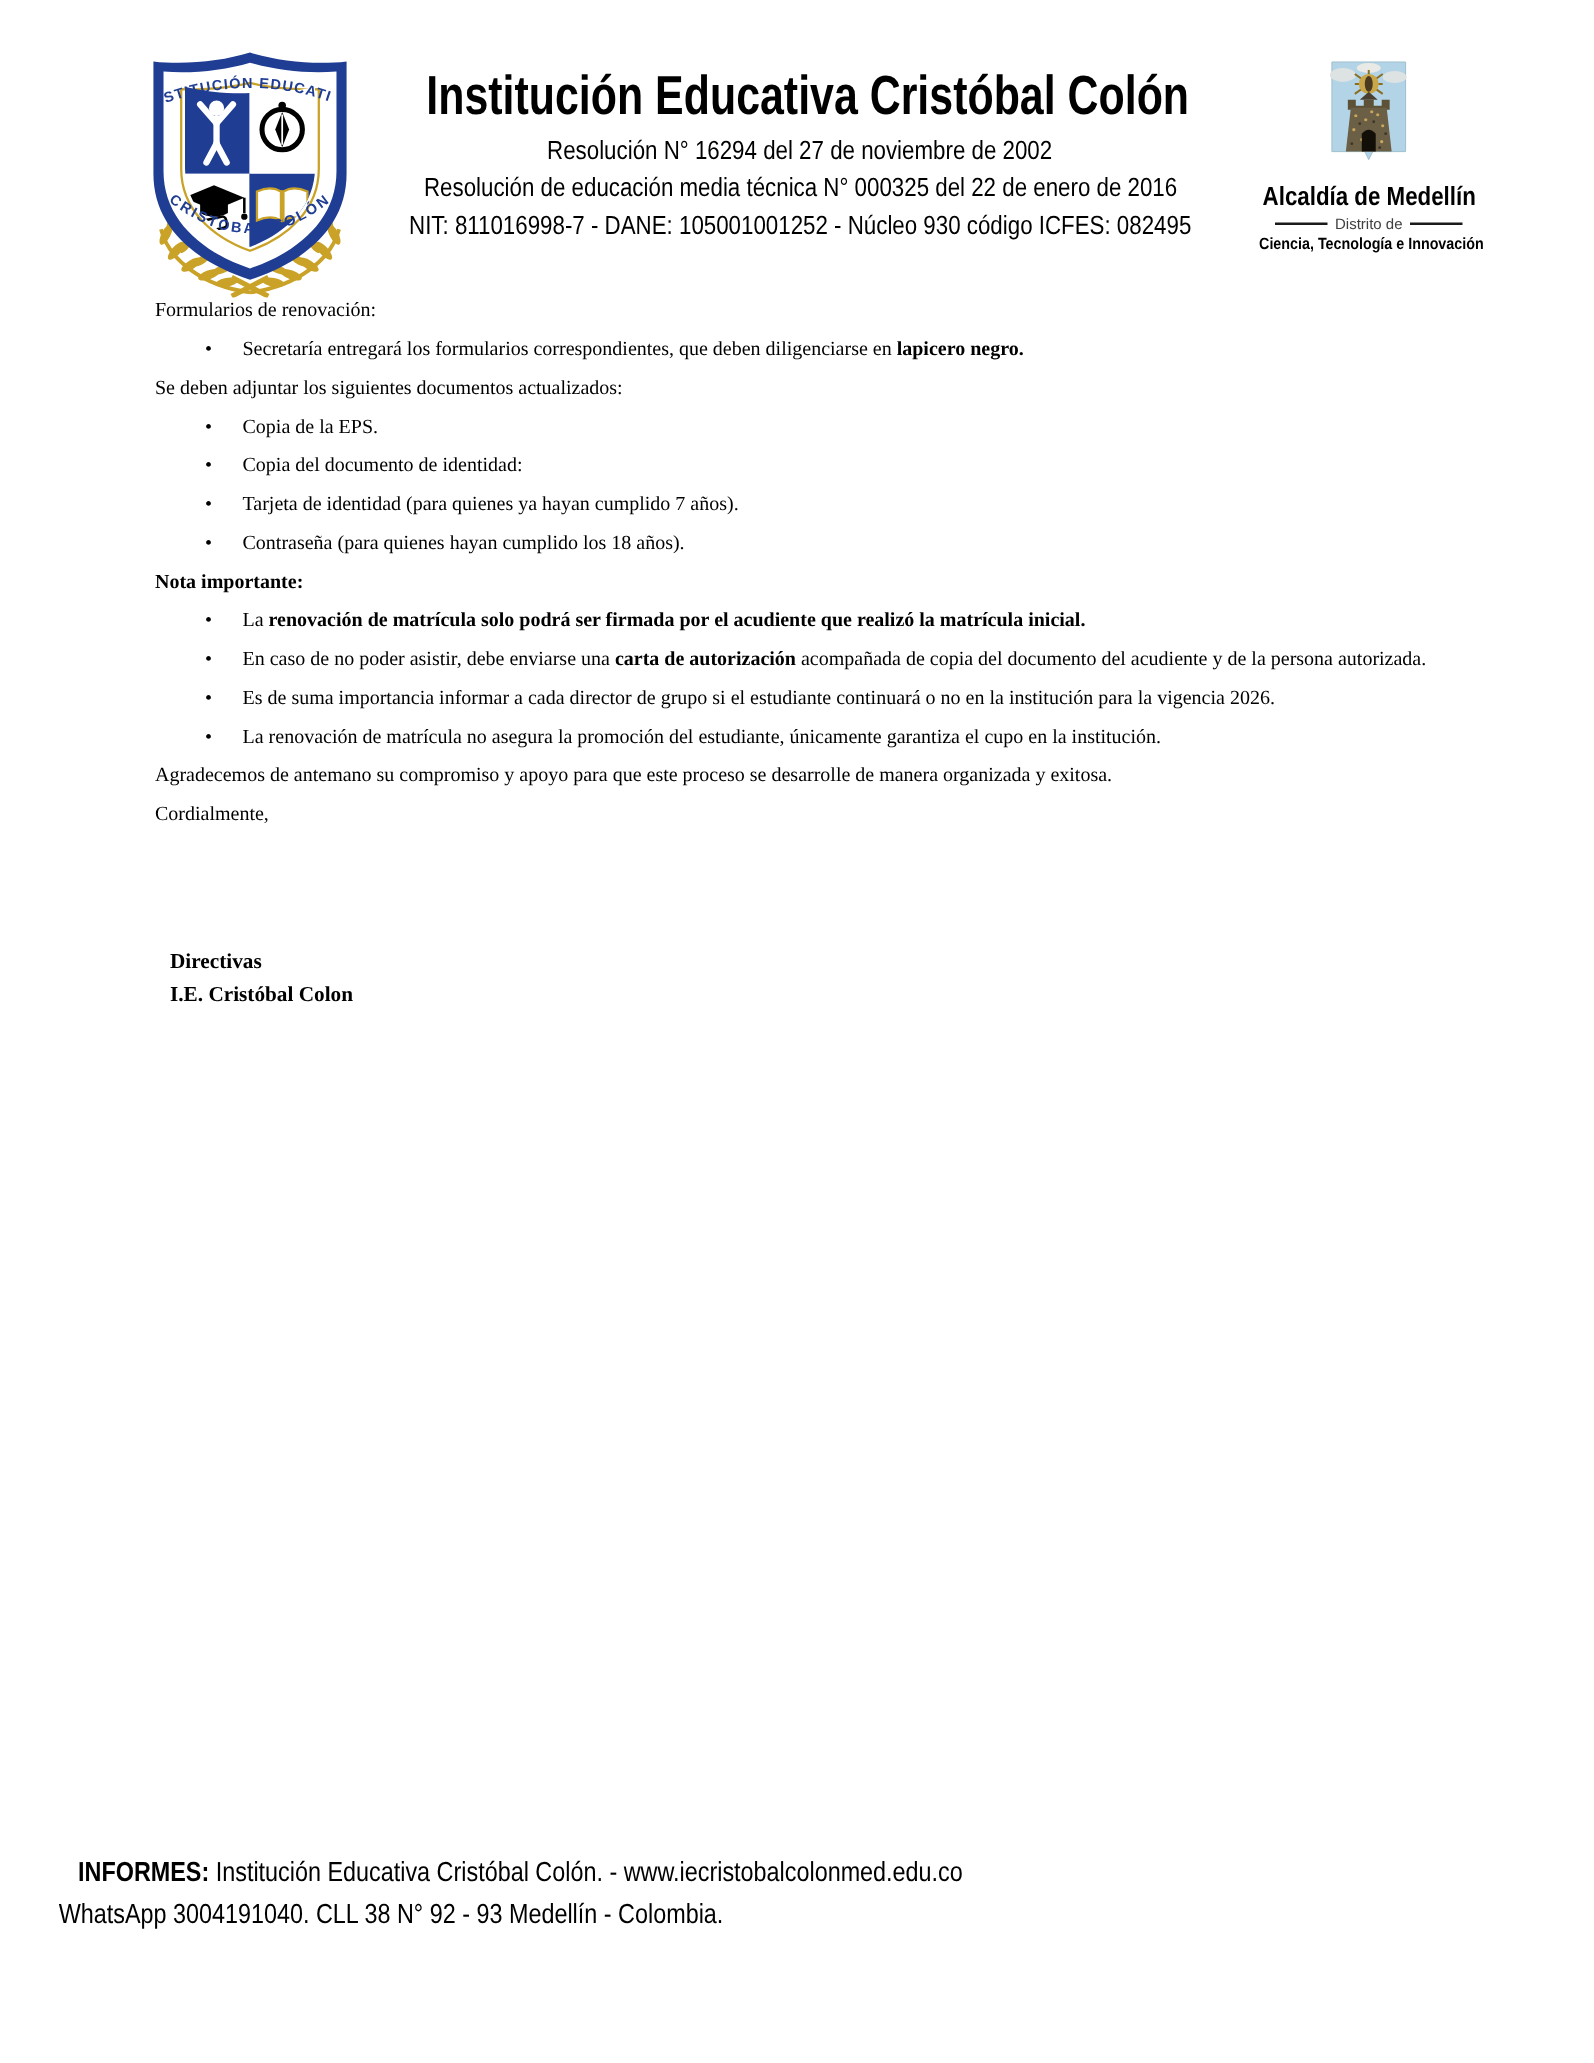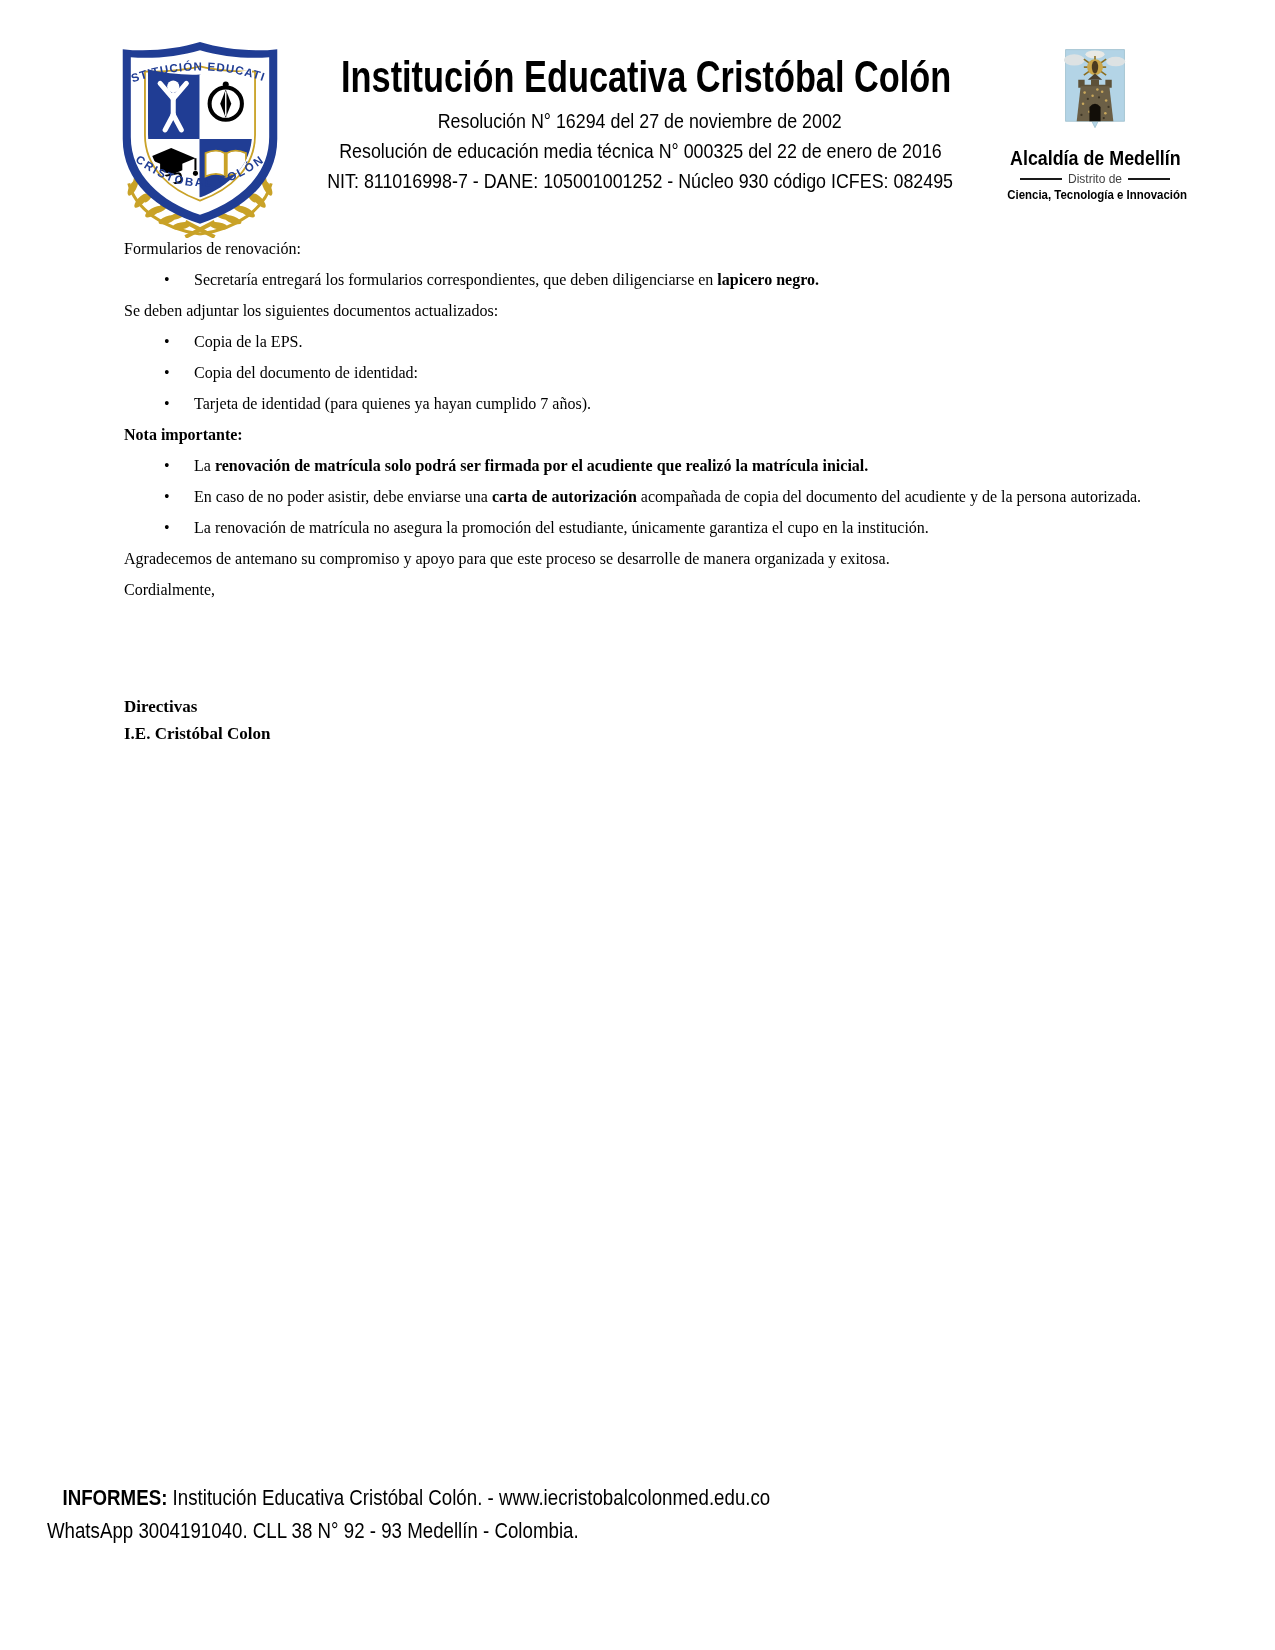--- a/index.html
+++ b/index.html
@@ -30,21 +30,21 @@
   .doc-body p{margin:0;}
   .doc-body ul{list-style:none;margin:0;padding:0;}
   .doc-body li{position:relative;padding-left:70px;text-align:justify;}
   .doc-body li::before{content:"\2022";position:absolute;left:40px;top:0;}
   .just{text-align:justify;}
   .bold{font-weight:bold;}
   .m-docs{margin-top:32px;}
   .m-nota{margin-top:36px;}
   .m-close{margin-top:60px;}
   .m-cord{margin-top:85px;}
-  .m-sign{margin-top:88px;}
+  .m-sign{margin-top:88px;margin-left:12px;}
   .signature{font-size:17px;font-weight:bold;line-height:27px;}
   
   .doc-footer{position:absolute;left:0;right:0;top:1481px;text-align:left;font-size:22px;line-height:33px;}
   .doc-footer .condensed{display:inline-block;transform:scaleX(0.85);transform-origin:center;white-space:nowrap;}
 </style>
 </head>
 <body>
 
 <div class="page">
 
@@ -191,26 +191,28 @@
     <p>Formularios de renovación:</p>
     <ul>
       <li><span>Secretaría entregará los formularios correspondientes, que deben diligenciarse en </span><span class="bold">lapicero negro.</span></li>
     </ul>
 
     <p class="m-docs">Se deben adjuntar los siguientes documentos actualizados:</p>
     <ul>
       <li><span>Copia de la EPS.</span></li>
       <li><span>Copia del documento de identidad:</span></li>
       <li><span>Tarjeta de identidad (para quienes ya hayan cumplido 7 años).</span></li>
+      <li><span>Contraseña (para quienes hayan cumplido los 18 años).</span></li>
     </ul>
 
     <p class="m-nota bold">Nota importante:</p>
     <ul>
       <li><span>La </span><span class="bold">renovación de matrícula solo podrá ser firmada por el acudiente que realizó la matrícula inicial.</span></li>
       <li><span>En caso de no poder asistir, debe enviarse una </span><span class="bold">carta de autorización</span><span> acompañada de copia del documento del acudiente y de la persona autorizada.</span></li>
+      <li><span>Es de suma importancia informar a cada director de grupo si el estudiante continuará o no en la institución para la vigencia 2026.</span></li>
       <li><span>La renovación de matrícula no asegura la promoción del estudiante, únicamente garantiza el cupo en la institución.</span></li>
     </ul>
 
     <p class="m-close just">Agradecemos de antemano su compromiso y apoyo para que este proceso se desarrolle de manera organizada y exitosa.</p>
 
     <p class="m-cord">Cordialmente,</p>
 
     <div class="m-sign signature">
       <div>Directivas</div>
       <div>I.E. Cristóbal Colon</div>

